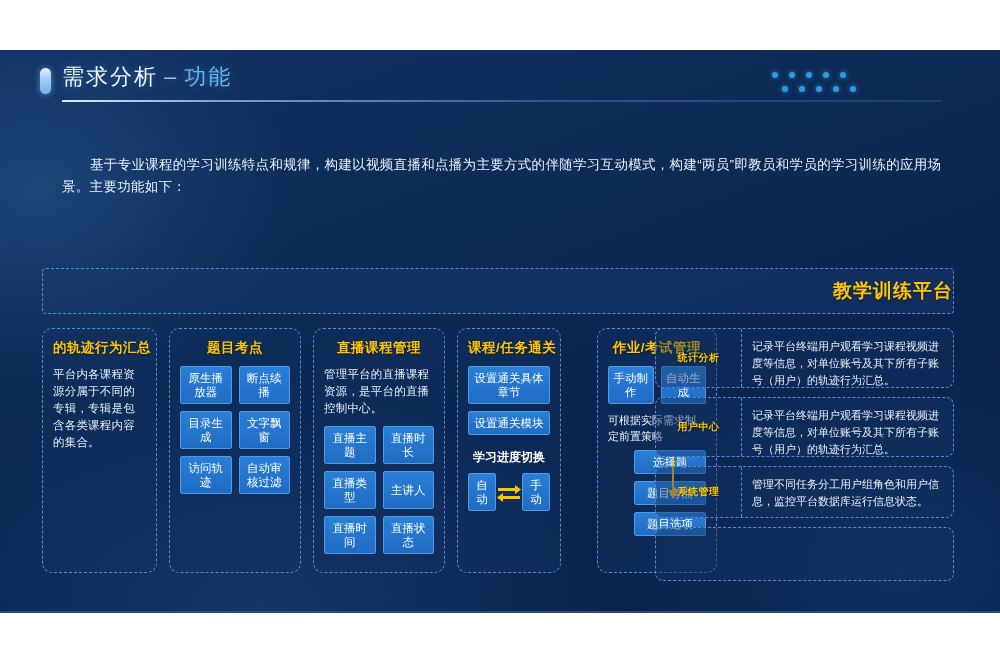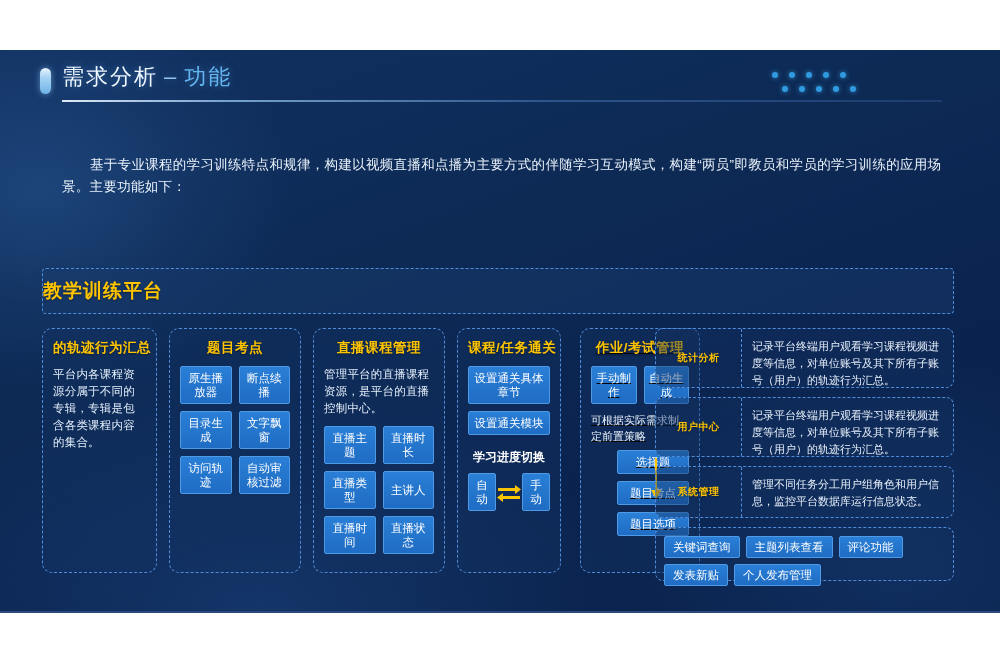--- a/index.html
+++ b/index.html
@@ -60,21 +60,21 @@
     position:absolute; left:62px; top:104px; width:890px;
     color:#e9f2fb; font-size:13.5px; line-height:22px; letter-spacing:.3px;
     text-indent: 28px;
   }
 
   
   .banner {
     position:absolute; left:42px; top:218px; width:912px; height:46px;
     border:1.5px dashed #4f8ddb; border-radius:4px;
     background: rgba(25,60,110,0.45);
-    display:flex; align-items:center; justify-content:flex-start;
+    display:flex; align-items:center; justify-content:flex-end;
   }
   .banner-title {
     color:#ffc400; font-size:19px; font-weight:bold; letter-spacing:1px;
     text-shadow: 0 1px 2px rgba(0,0,0,.45);
   }
 
   
   .cols { position:absolute; left:42px; top:278px; width:912px; height:245px; }
 
   .col {
@@ -101,21 +101,21 @@
   }
   .btn.wide { width:100%; }
   .grid2 { display:grid; grid-template-columns:1fr 1fr; gap:7px; }
   .stack { display:flex; flex-direction:column; gap:7px; }
 
   
   #col1 { left:0;   width:115px; }
   #col2 { left:127px; width:132px; }
   #col3 { left:271px; width:132px; }
   #col4 { left:415px; width:104px; }
-  #col5 { left:538px; width:120px;text-decoration:underline; }
+  #col5 { left:555px; width:120px; }
 
   
   .switch-label { text-align:center; color:#ffffff; font-size:12px; font-weight:bold; margin:14px 0 7px; }
   .switch-row { display:flex; align-items:center; justify-content:space-between; }
   .switch-row .btn { width:40px; }
   .swap-arrows { width:26px; height:22px; position:relative; flex:0 0 26px; }
   .swap-arrows svg { position:absolute; left:0; top:0; }
 
   
   .note { color:#eaf2fb; font-size:11px; line-height:16px; margin:8px 0 0; }
@@ -265,24 +265,17 @@
       <div class="rcard-name">用户中心</div>
       <div class="rcard-body">记录平台终端用户观看学习课程视频进度等信息，对单位账号及其下所有子账号（用户）的轨迹行为汇总。</div>
     </div>
 
     <div class="rcard" id="rcard-sys">
       <div class="rcard-name">系统管理</div>
       <div class="rcard-body">管理不同任务分工用户组角色和用户信息，监控平台数据库运行信息状态。</div>
     </div>
 
     <div class="rcard" id="rcard-forum">
-      <div class="rcard-body tags">
-        <div class="btn">关键词查询</div>
-        <div class="btn">主题列表查看</div>
-        <div class="btn">评论功能</div>
-        <div class="btn">发表新贴</div>
-        <div class="btn">个人发布管理</div>
-      </div>
     </div>
 
   </div>
 
 </div>
 
 </body></html>

